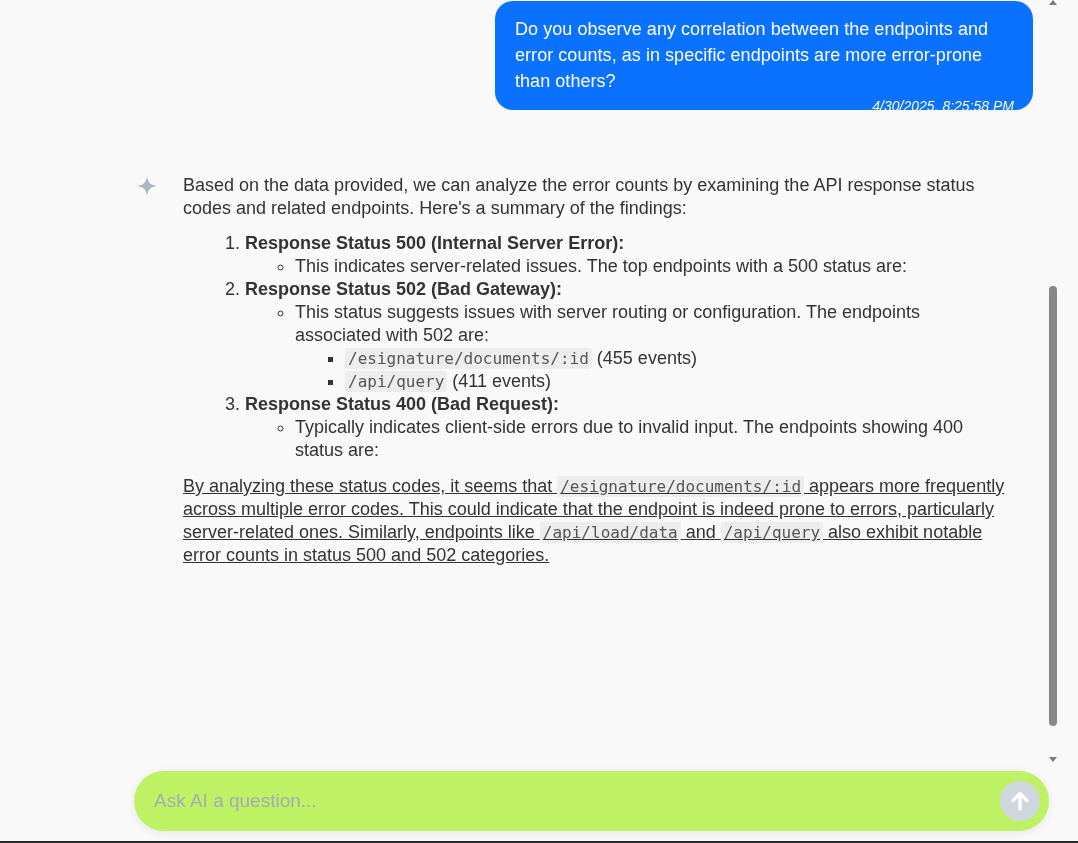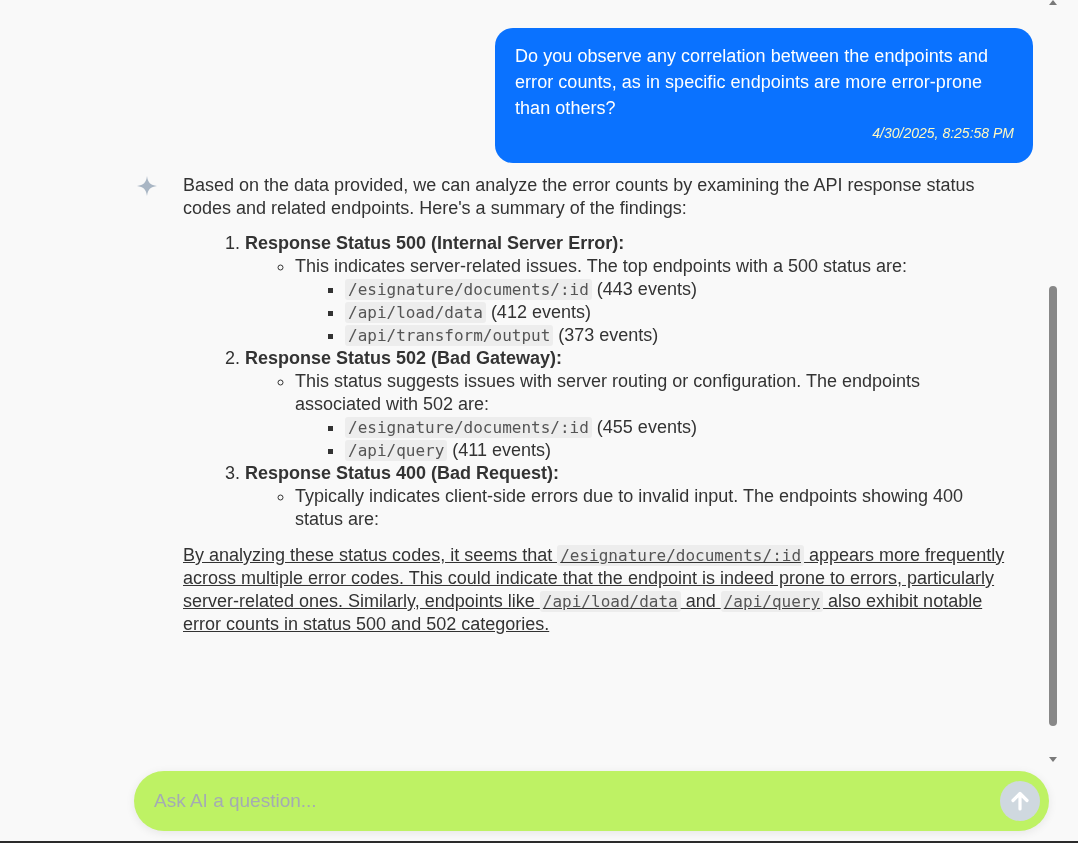--- a/index.html
+++ b/index.html
@@ -8,21 +8,21 @@
     background: #f9f9f9;
     font-family: "Liberation Sans", "DejaVu Sans", sans-serif;
     color: #333333;
     position: relative;
   }
   .chat-area {
     position: absolute; left: 0; top: 0; width: 1060px; height: 770px;
     overflow: hidden;
   }
   .user-bubble {
-    position: absolute; left: 495px; top: 28px; width: 538px; height: 135px;
+    position: absolute; left: 495px; top: 1px; width: 538px; height: 109px;
     background: #0a72ff; border-radius: 18px;
     padding: 15px 20px 0 20px; color: #ffffff;
   }
   .user-text {
     font-size: 18px; line-height: 26px; letter-spacing: 0.05px;
   }
   .user-time {
     position: absolute; right: 19px; top: 97px;
     font-size: 14px; font-style: italic; color: #fef9c3;
   }
@@ -102,25 +102,20 @@
       <path d="M10 0 C10.8 6.5 13.5 9.2 20 10 C13.5 10.8 10.8 13.5 10 20 C9.2 13.5 6.5 10.8 0 10 C6.5 9.2 9.2 6.5 10 0 Z" fill="#a9b6c4"></path>
     </svg>
     <div class="ai-body">
       <p>Based on the data provided, we can analyze the error counts by examining the API response status codes and related endpoints. Here's a summary of the findings:</p>
       <ol class="status-list">
         <li>
           <span class="status-title">Response Status 500 (Internal Server Error):</span>
           <ul class="circle-list">
             <li>
               <span>This indicates server-related issues. The top endpoints with a 500 status are:</span>
-              <ul class="square-list">
-                <li><code>/esignature/documents/:id</code> <span>(443 events)</span></li>
-                <li><code>/api/load/data</code> <span>(412 events)</span></li>
-                <li><code>/api/transform/output</code> <span>(373 events)</span></li>
-              </ul>
             </li>
           </ul>
         </li>
         <li>
           <span class="status-title">Response Status 502 (Bad Gateway):</span>
           <ul class="circle-list">
             <li>
               <span>This status suggests issues with server routing or configuration. The endpoints associated with 502 are:</span>
               <ul class="square-list">
                 <li><code>/esignature/documents/:id</code> <span>(455 events)</span></li>

